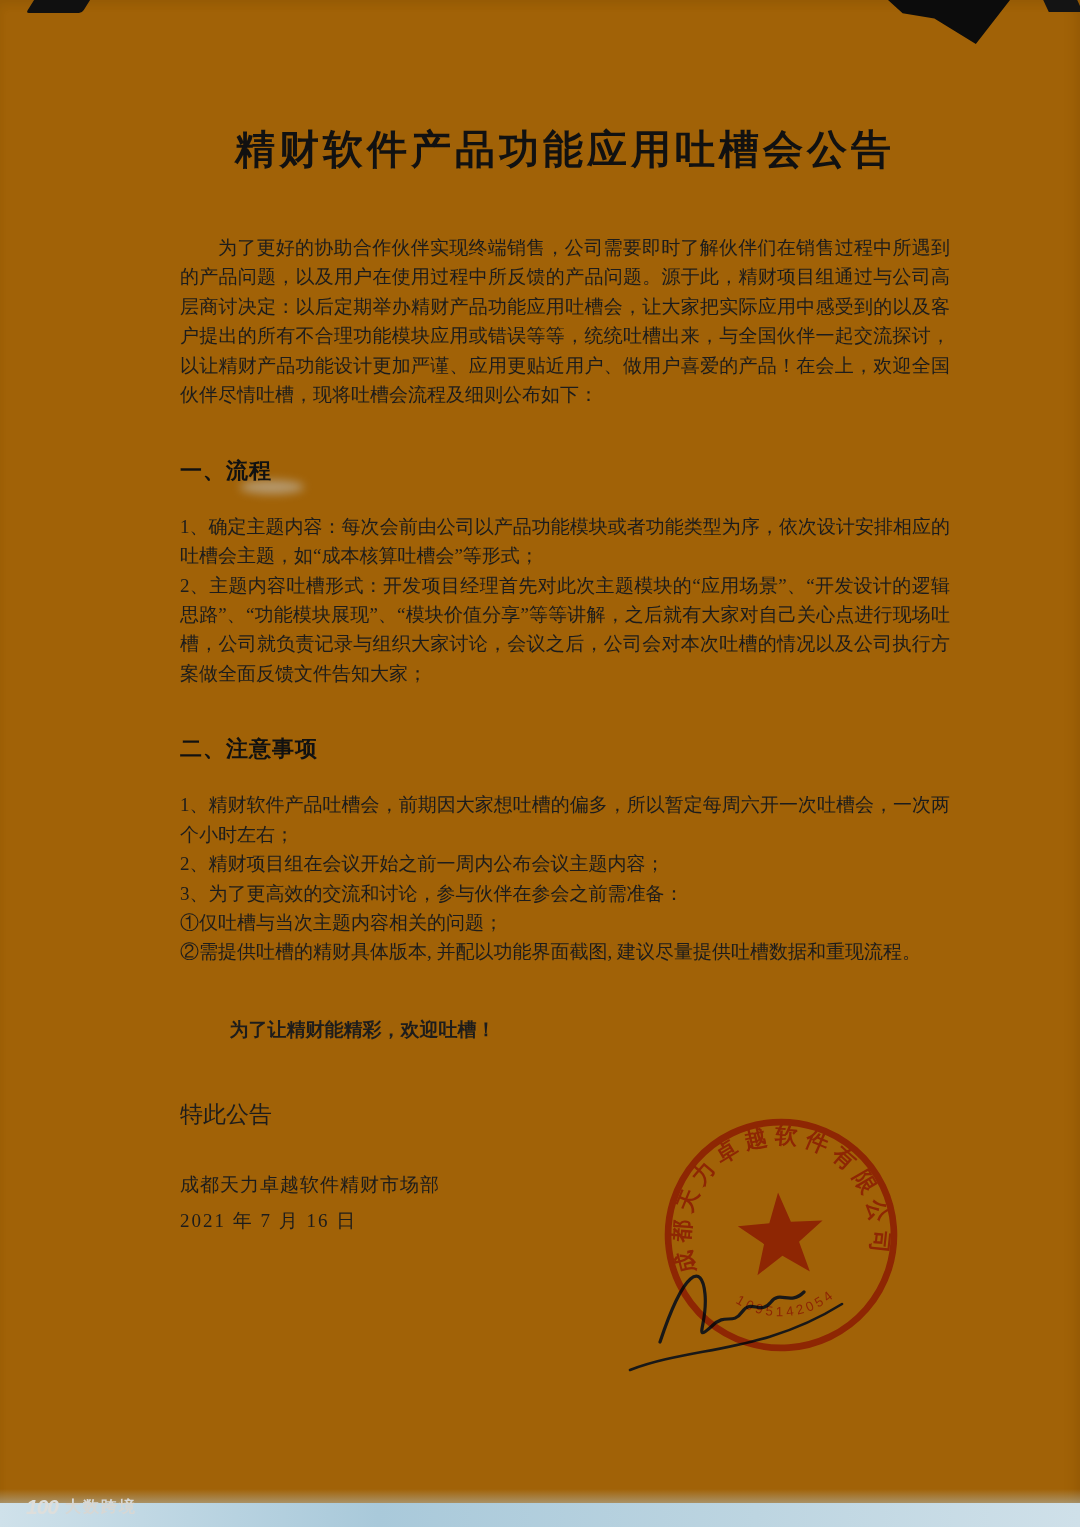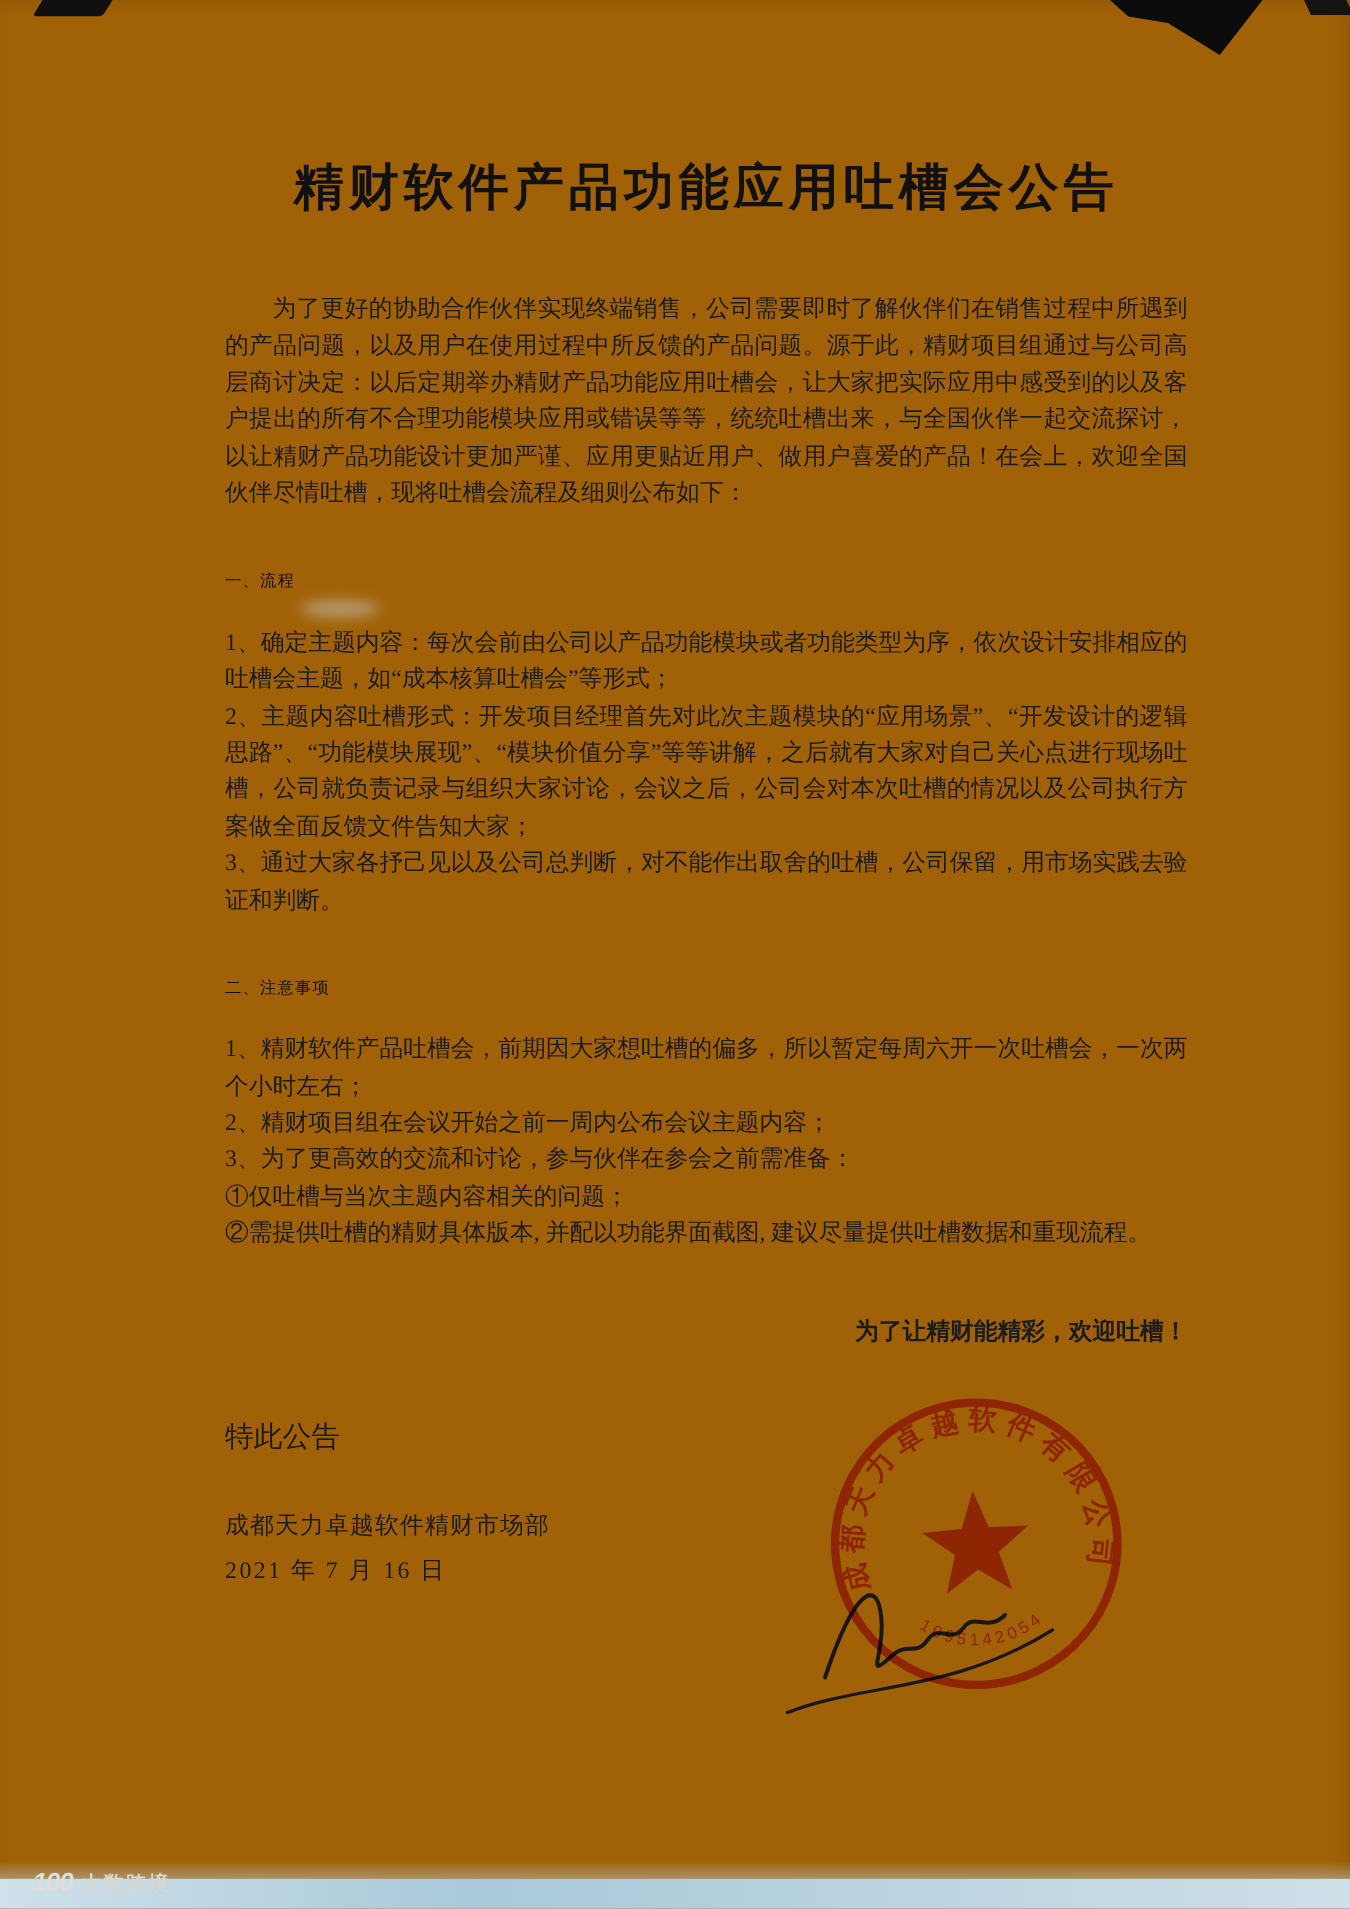--- a/index.html
+++ b/index.html
@@ -55,39 +55,38 @@
   .intro {
     margin: 56px 0 0 0;
     font-size: 19px;
     line-height: 1.55;
     text-align: justify;
     text-indent: 2em;
   }
   .section-heading {
     margin: 46px 0 0 0;
     font-family: "Liberation Sans", "DejaVu Sans", sans-serif;
-    font-weight: 400;
-    font-size: 13px;
+    font-weight: 700;
+    font-size: 22px;
     letter-spacing: 1px;
     color: #111;
   }
   .items { margin-top: 26px; }
   .item {
     margin: 0;
     font-size: 19px;
     line-height: 1.55;
     text-align: justify;
   }
   .closing {
     margin: 50px 0 8px 0;
     font-size: 19px;
     text-indent: 2.6em;
     font-weight: bold;
     font-family: Liberation Mono, monospace;
-    text-align: right;
   }
   .notice { margin: 56px 0 0 0; font-size: 23px; }
   .signoff { margin-top: 42px; position: relative; z-index: 3; }
   .signoff .dept { margin: 0; font-size: 19px; letter-spacing: 1px; }
   .signoff .date { margin: 10px 0 0 0; padding-right: 16px; font-size: 19px; letter-spacing: 2px; }
 
   .seal {
     position: absolute; left: 658px; top: 1112px;
     width: 246px; height: 246px;
     z-index: 4;
@@ -125,21 +124,20 @@
 
   <div class="content">
     <h1 class="title">精财软件产品功能应用吐槽会公告</h1>
 
     <p class="intro">为了更好的协助合作伙伴实现终端销售，公司需要即时了解伙伴们在销售过程中所遇到的产品问题，以及用户在使用过程中所反馈的产品问题。源于此，精财项目组通过与公司高层商讨决定：以后定期举办精财产品功能应用吐槽会，让大家把实际应用中感受到的以及客户提出的所有不合理功能模块应用或错误等等，统统吐槽出来，与全国伙伴一起交流探讨，以让精财产品功能设计更加严谨、应用更贴近用户、做用户喜爱的产品！在会上，欢迎全国伙伴尽情吐槽，现将吐槽会流程及细则公布如下：</p>
 
     <h2 class="section-heading">一、流程</h2>
     <div class="items">
       <p class="item">1、确定主题内容：每次会前由公司以产品功能模块或者功能类型为序，依次设计安排相应的吐槽会主题，如“成本核算吐槽会”等形式；</p>
       <p class="item">2、主题内容吐槽形式：开发项目经理首先对此次主题模块的“应用场景”、“开发设计的逻辑思路”、“功能模块展现”、“模块价值分享”等等讲解，之后就有大家对自己关心点进行现场吐槽，公司就负责记录与组织大家讨论，会议之后，公司会对本次吐槽的情况以及公司执行方案做全面反馈文件告知大家；</p>
-      <p class="item">3、通过大家各抒己见以及公司总判断，对不能作出取舍的吐槽，公司保留，用市场实践去验证和判断。</p>
     </div>
 
     <h2 class="section-heading">二、注意事项</h2>
     <div class="items">
       <p class="item">1、精财软件产品吐槽会，前期因大家想吐槽的偏多，所以暂定每周六开一次吐槽会，一次两个小时左右；</p>
       <p class="item">2、精财项目组在会议开始之前一周内公布会议主题内容；</p>
       <p class="item">3、为了更高效的交流和讨论，参与伙伴在参会之前需准备：</p>
       <p class="item">①仅吐槽与当次主题内容相关的问题；</p>
       <p class="item">②需提供吐槽的精财具体版本, 并配以功能界面截图, 建议尽量提供吐槽数据和重现流程。</p>
     </div>

